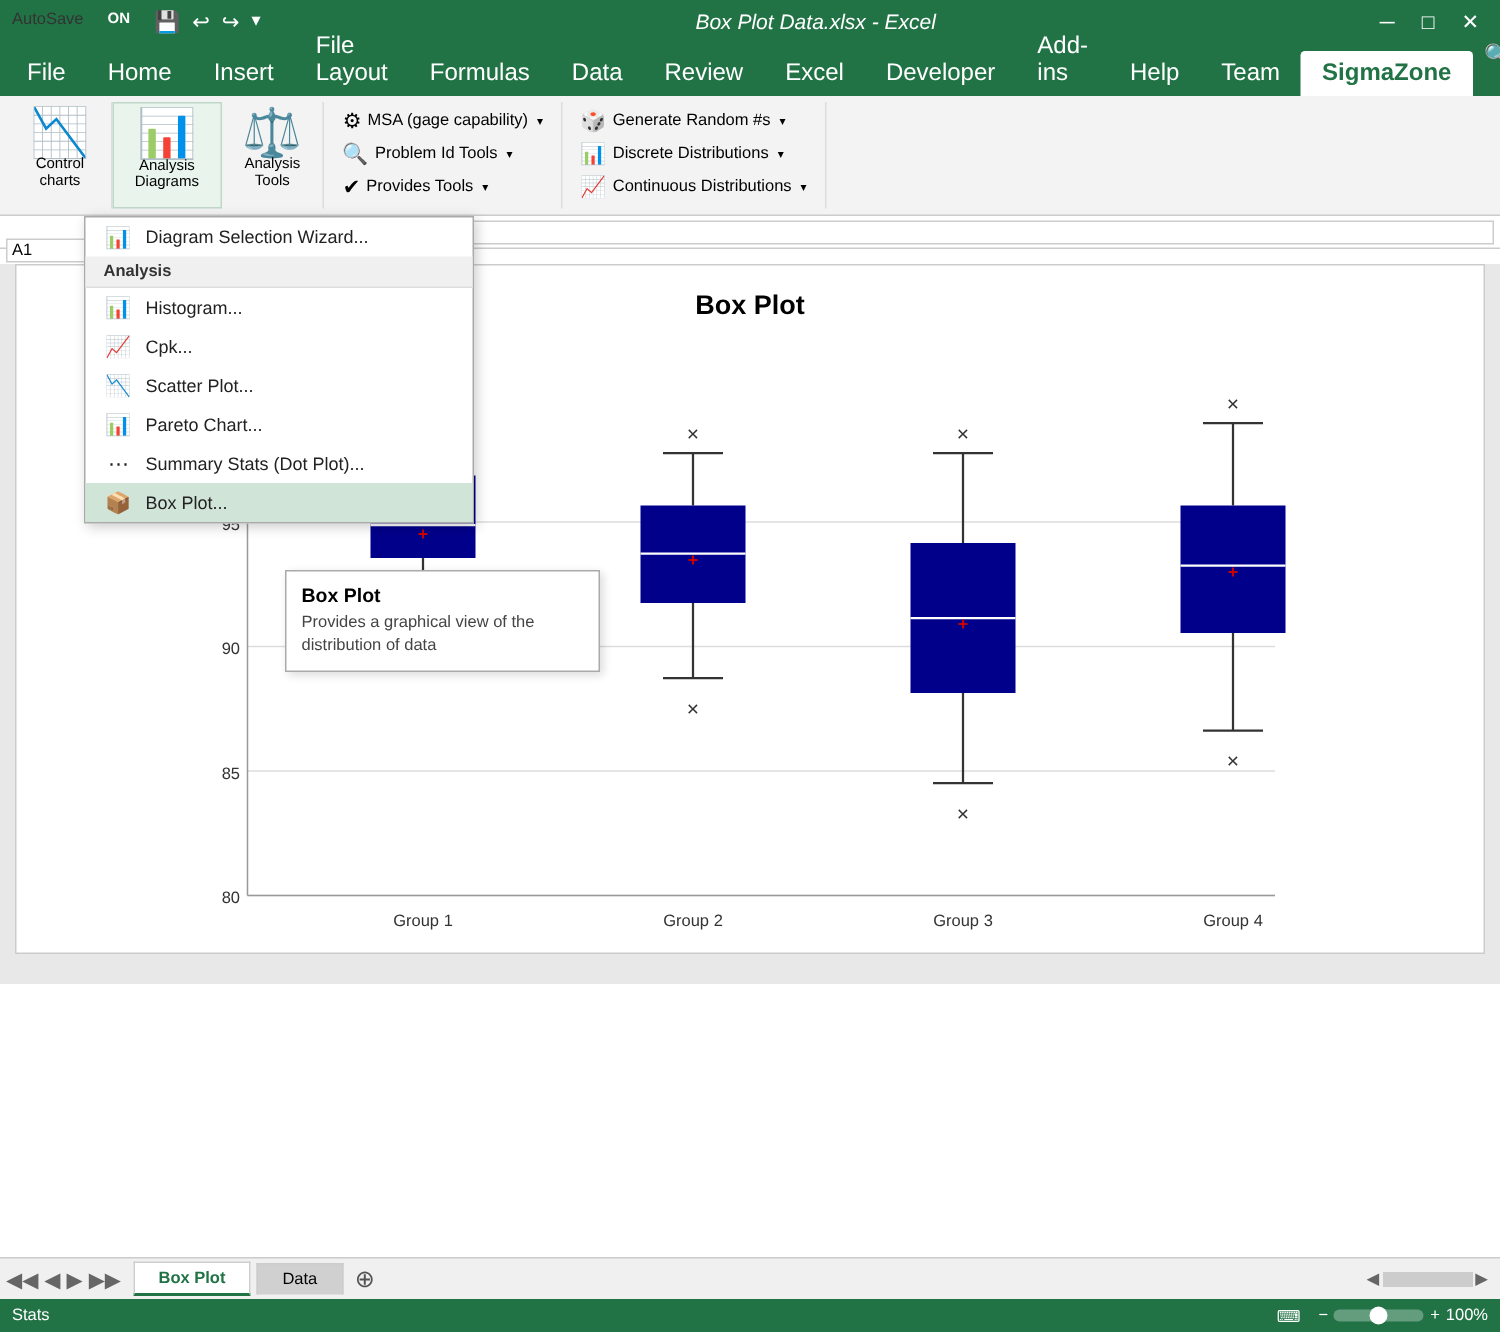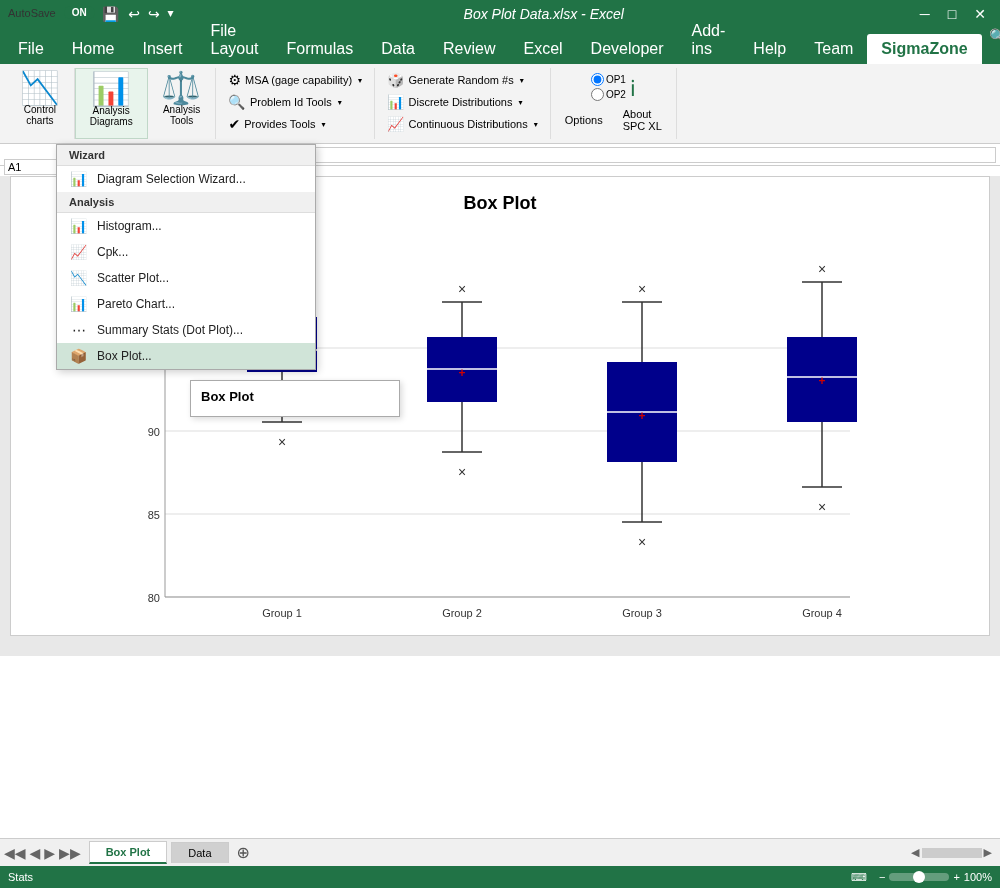--- a/index.html
+++ b/index.html
@@ -318,52 +318,30 @@
       <span>Discrete Distributions</span>
       <span class="dropdown-arrow">▾</span>
     </div>
     <div class="ribbon-small-btn">
       <span class="ribbon-small-btn-icon">📈</span>
       <span>Continuous Distributions</span>
       <span class="dropdown-arrow">▾</span>
     </div>
   </div>
 
-  <div style="display:flex;flex-direction:column;align-items:center;padding:4px 8px;border-right:1px solid #ddd;">
-    <div style="display:flex;gap:4px;align-items:center;margin-bottom:4px;">
-      <div style="display:flex;flex-direction:column;gap:2px;">
-        <label style="font-size:10px;display:flex;align-items:center;gap:2px;">
-          <input type="radio" name="op" checked="" style=""> OP1
-        </label>
-        <label style="font-size:10px;display:flex;align-items:center;gap:2px;">
-          <input type="radio" name="op" style=""> OP2
-        </label>
-      </div>
-      <div style="font-size:22px;color:#217346;">ℹ</div>
-    </div>
-    <div style="display:flex;gap:8px;">
-      <div class="ribbon-small-btn">
-        <span>Options</span>
-      </div>
-      <div class="ribbon-small-btn">
-        <span>About<br>SPC XL</span>
-      </div>
-    </div>
-  </div>
 
 </div>
 
 <div class="formula-bar">
   <input type="text" value="A1" style="width: 64px; border: 1px solid rgb(204, 204, 204); font-size: 11px; padding: 1px 3px; margin-top: 24px;">
   <span style="font-size:14px;color:#888;">fx</span>
   <input type="text" value="SPC XL 2010" style="flex: 1 1 0%; border: 1px solid rgb(204, 204, 204); font-size: 11px; padding: 1px 3px;">
 </div>
 
 <div class="dropdown-menu">
-  <div class="dropdown-section-header">Wizard</div>
   <div class="dropdown-item">
     <span class="dropdown-item-icon">📊</span>
     <span>Diagram Selection Wizard...</span>
   </div>
   <div class="dropdown-section-header">Analysis</div>
   <div class="dropdown-item">
     <span class="dropdown-item-icon">📊</span>
     <span>Histogram...</span>
   </div>
   <div class="dropdown-item">
@@ -383,20 +361,21 @@
     <span>Summary Stats (Dot Plot)...</span>
   </div>
   <div class="dropdown-item active">
     <span class="dropdown-item-icon">📦</span>
     <span>Box Plot...</span>
   </div>
 </div>
 
 <div class="tooltip-box">
   <div class="tooltip-title">Box Plot</div>
+  <div class="tooltip-desc">Provides a graphical view of the distribution of data</div>
 </div>
 
 <div style="position:relative;background:#e8e8e8;height:480px;">
   <div class="chart-container" style="margin:10px;height:460px;">
     <div class="chart-title">Box Plot</div>
 
     <svg width="100%" height="410" viewBox="0 0 750 410" style="padding-left:10px;">
 
       <text x="30" y="380" font-size="11" text-anchor="end" fill="#333">80</text>
       <text x="30" y="297" font-size="11" text-anchor="end" fill="#333">85</text>

